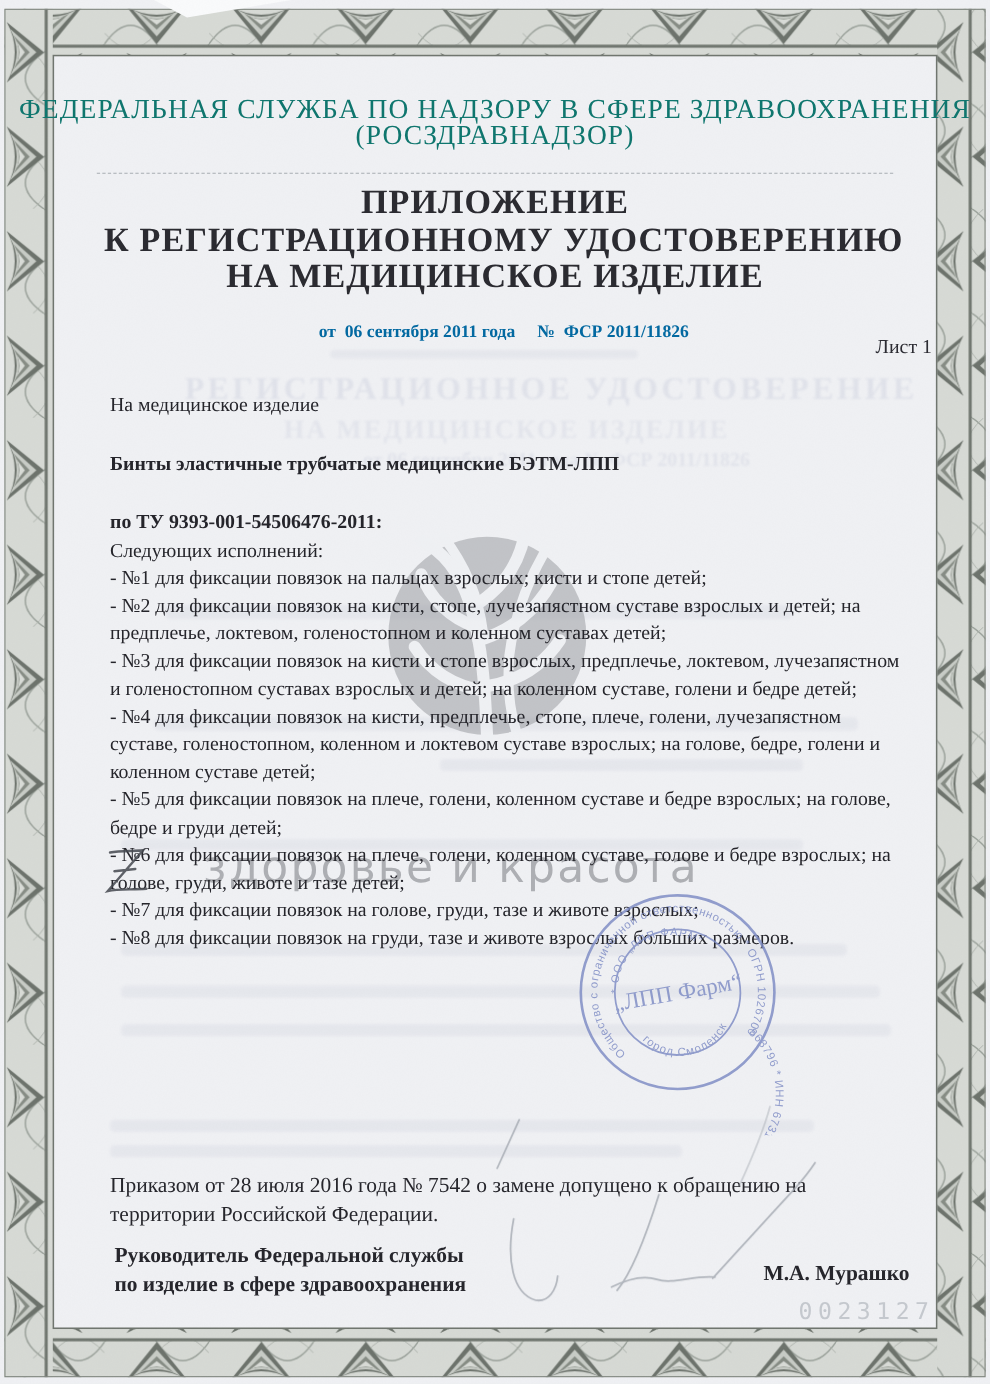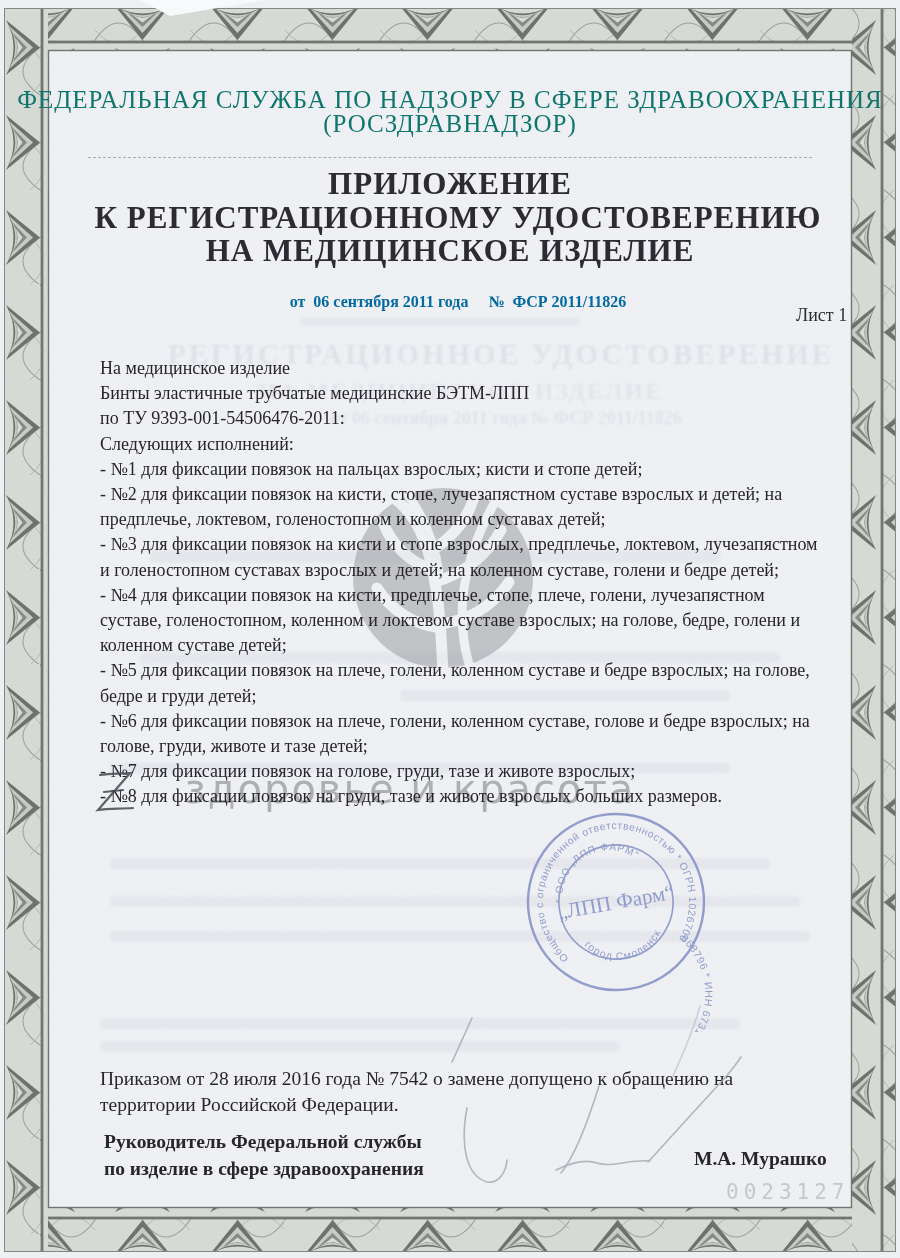--- a/index.html
+++ b/index.html
@@ -14,21 +14,21 @@
   .abs{position:absolute;}
   .centered{left:0;right:0;text-align:center;}
   
   .agency{font-size:25px;letter-spacing:1px;color:#0f766e;}
   .dash-rule{left:88px;width:724px;border-top:1.5px dashed #a8adb2;height:0;}
   .doc-title{font-size:31px;font-weight:bold;letter-spacing:1px;color:#2b2b31;}
   .dateline{font-size:16px;font-weight:bold;white-space:pre;color:#0369a1;}
   .sheet{font-size:18px;color:#2c2c33;}
   
   .bodytext{left:100px;width:724px;font-size:18px;line-height:25.2px;color:#25252b;}
-  .bodytext .b{font-weight:normal;}
+  .bodytext .b{font-weight:bold;margin-top:28px;}
   
   .ghost{color:#7d86ad;filter:blur(1px);white-space:nowrap;}
   .ghost-bar{background:#8d94b0;opacity:.09;filter:blur(1.6px);border-radius:4px;}
   
   .wm-brand{font-family:"DejaVu Sans","Liberation Sans",sans-serif;
     font-weight:bold;font-size:96px;letter-spacing:2px;color:#95979c;opacity:.62;}
   .wm-tagline{font-family:"DejaVu Sans","Liberation Sans",sans-serif;
     font-size:40px;letter-spacing:2px;color:#9d9fa4;opacity:.8;}
   
   .order{left:100px;width:690px;font-size:19.5px;line-height:26px;}

